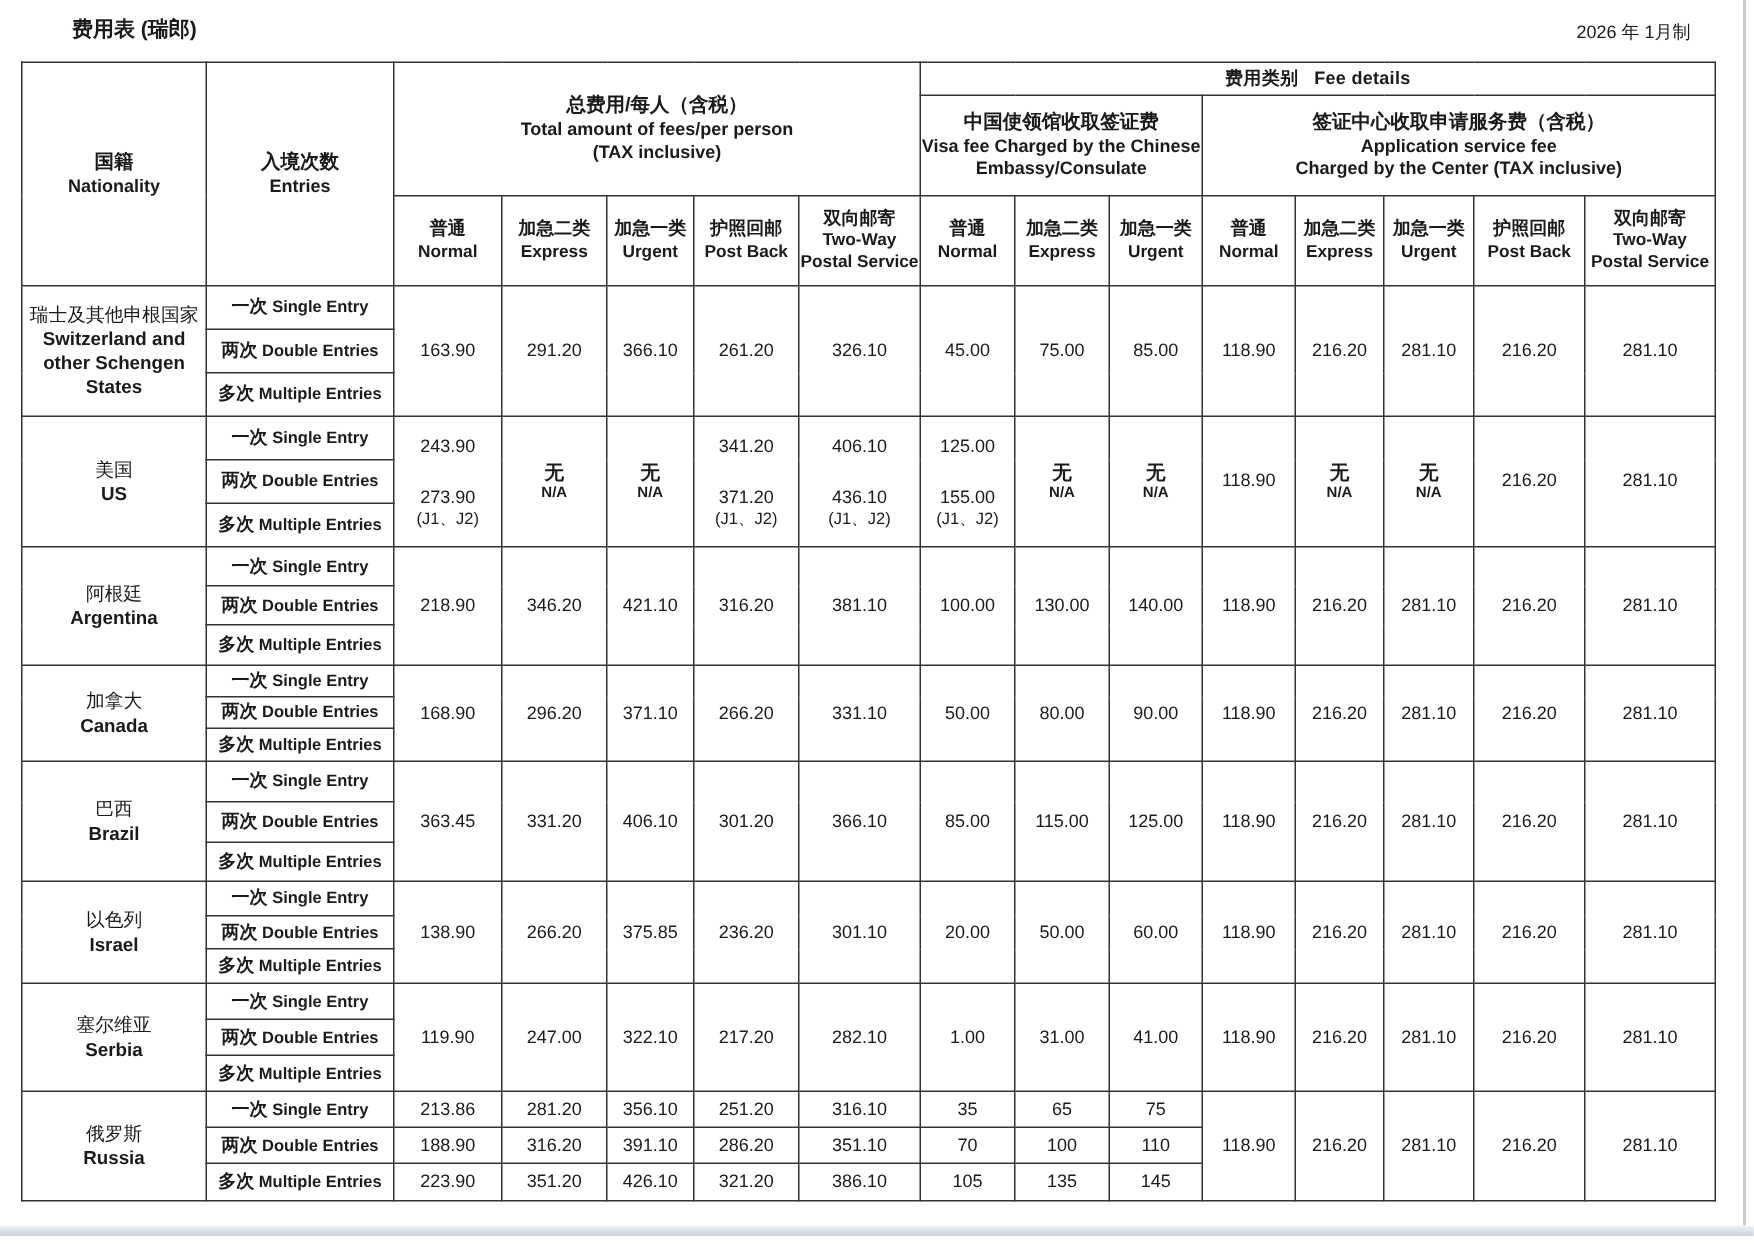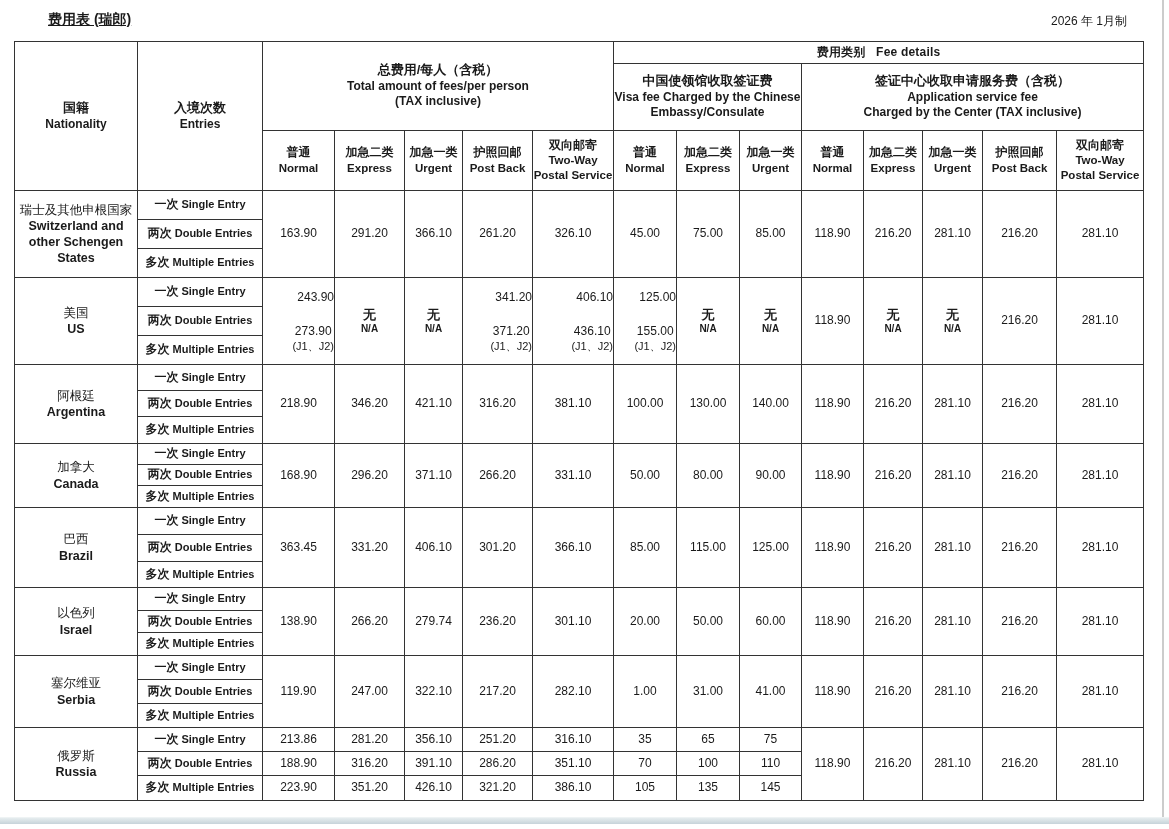--- a/index.html
+++ b/index.html
@@ -1,21 +1,21 @@
 <!DOCTYPE html>
 <html><head>
 <meta charset="utf-8">
 <style>
   html,body{margin:0;padding:0;}
   body{
     width:1169px;height:829px;background:#ffffff;position:relative;overflow:hidden;
     font-family:"Liberation Sans","DejaVu Sans",sans-serif;color:#1a1a1a;
   }
   .titlebar{height:41px;position:relative;}
-  .t-cn{position:absolute;left:48px;top:11px;font-size:14px;font-weight:bold;white-space:nowrap;text-decoration:underline;}
+  .t-cn{position:absolute;left:48px;top:11px;font-size:14px;font-weight:bold;white-space:nowrap;}
   .t-en{position:absolute;left:175px;top:10px;font-size:15px;font-weight:bold;white-space:nowrap;}
   .t-date{position:absolute;right:42px;top:13px;font-size:12px;white-space:nowrap;}
 
   table.fees{border-collapse:collapse;table-layout:fixed;margin-left:14px;width:1129px;}
   .fees th,.fees td{
     border:1px solid #333;padding:0;text-align:center;vertical-align:middle;
     font-size:12px;line-height:1.3;overflow:hidden;
   }
   thead th{font-weight:bold;}
   tr.rA{height:22px;} tr.rB{height:67px;} tr.rC{height:60px;margin-left:28px;}
@@ -25,21 +25,21 @@
   .sub-cn{font-size:12px;}
   .sub-en{font-size:11.5px;}
   .nat-cn{font-size:12.5px;font-weight:normal;}
   .nat-en{font-size:12.5px;font-weight:bold;padding:0 2px;}
   td.entries{font-weight:bold;}
   td.entries .cn{font-size:12px;}
   td.entries .en{font-size:11px;}
   td.num{font-size:12px;}
   .na-cn{font-size:13px;font-weight:bold;line-height:1.15;}
   .na-en{font-size:10px;font-weight:bold;line-height:1.15;}
-  .stack{display:flex;flex-direction:column;justify-content:space-around;align-items:flex-end;}
+  .stack{display:flex;flex-direction:column;justify-content:space-around;align-items:center;}
   .stack .note{font-size:11px;line-height:1.1;}
   .bottom-bar{position:absolute;left:0;top:817px;width:1169px;height:6px;
     background:linear-gradient(#e6edef,#c6d3d9);border-top:1px solid #eef3f4;}
   .right-edge{position:absolute;left:1162px;top:0;width:2px;height:817px;background:#cccccc;}
 </style>
 </head>
 <body>
 
 <div class="titlebar">
   <span class="t-cn">费用表 (瑞郎)</span>
@@ -333,21 +333,21 @@
         <td class="entries"><span class="cn">多次</span><span class="en"> Multiple Entries</span></td>
       </tr>
       <tr style="height: 23px;">
         <td rowspan="3">
           <div class="nat-cn">以色列</div>
           <div class="nat-en">Israel</div>
         </td>
         <td class="entries"><span class="cn">一次</span><span class="en"> Single Entry</span></td>
         <td class="num" rowspan="3">138.90</td>
         <td class="num" rowspan="3">266.20</td>
-        <td class="num" rowspan="3">279.74</td>
+        <td class="num" rowspan="3">375.85</td>
         <td class="num" rowspan="3">236.20</td>
         <td class="num" rowspan="3">301.10</td>
         <td class="num" rowspan="3">20.00</td>
         <td class="num" rowspan="3">50.00</td>
         <td class="num" rowspan="3">60.00</td>
         <td class="num" rowspan="3">118.90</td>
         <td class="num" rowspan="3">216.20</td>
         <td class="num" rowspan="3">281.10</td>
         <td class="num" rowspan="3">216.20</td>
         <td class="num" rowspan="3">281.10</td>

